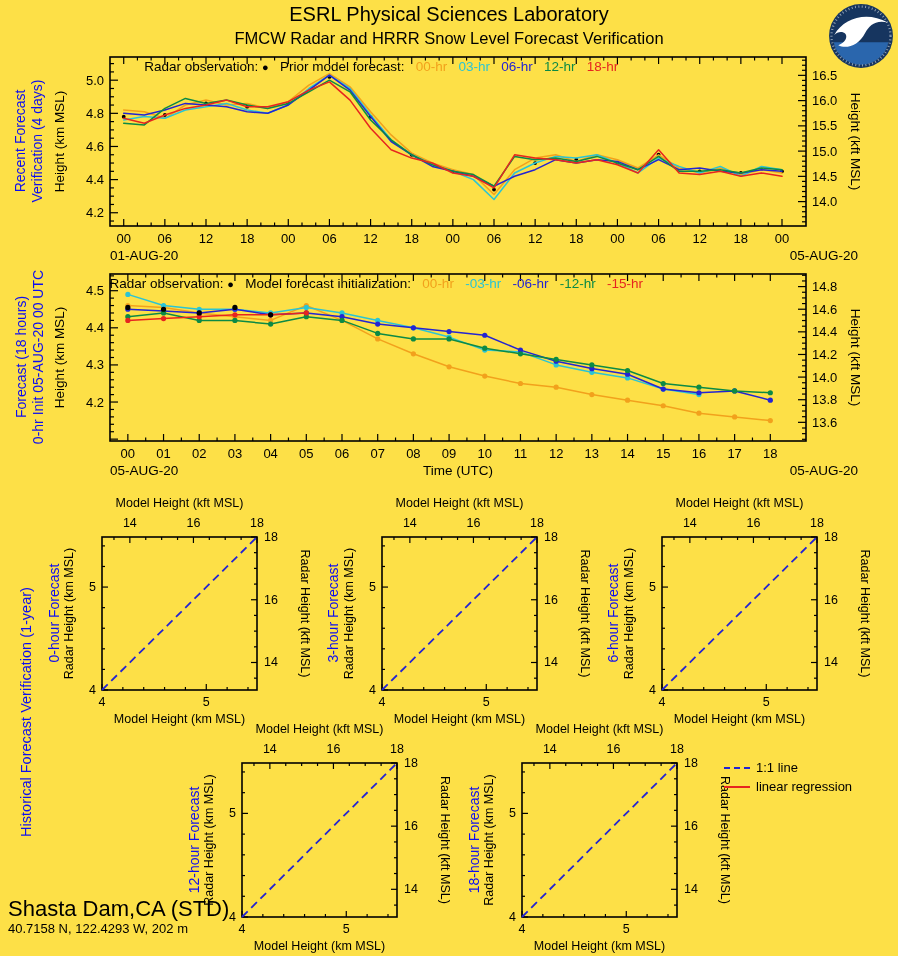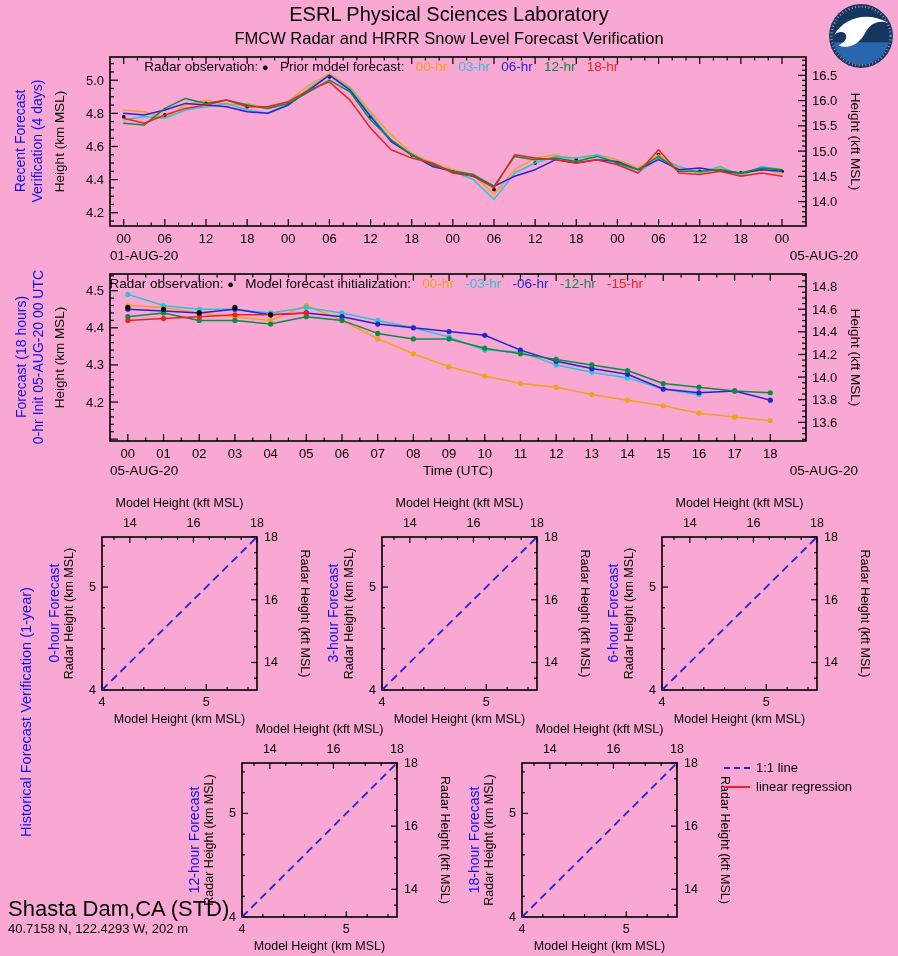--- a/index.html
+++ b/index.html
@@ -1,16 +1,16 @@
 <!DOCTYPE html>
 <html><head>
 <meta charset="utf-8">
 <style>
   html,body{margin:0;padding:0;background:#fff;}
-  .page{position:relative;width:898px;height:956px;background:#f9a8d4;overflow:hidden;
+  .page{position:relative;width:898px;height:956px;background:#fde047;overflow:hidden;
         font-family:"Liberation Sans",sans-serif;color:#000;}
   .title{position:absolute;top:3px;left:0;width:100%;text-align:center;font-size:20px;}
   .subtitle{position:absolute;top:29px;left:0;width:100%;text-align:center;font-size:16.5px;}
   .logo{position:absolute;left:828px;top:3px;width:66px;height:66px;}
   #chart-svg{position:absolute;left:0;top:0;}
   .vlabel{position:absolute;color:#0d0df0;white-space:nowrap;text-align:center;
           font-size:14px;line-height:17px;transform:translate(-50%,-50%) rotate(-90deg);}
   .footer-station{position:absolute;left:8px;top:896px;font-size:22px;}
   .footer-loc{position:absolute;left:8px;top:921px;font-size:13px;}
 </style>

